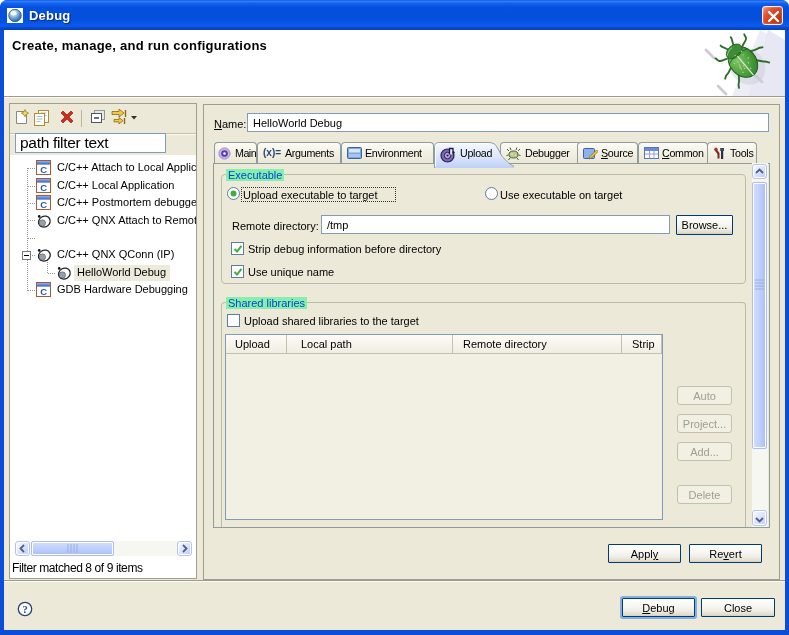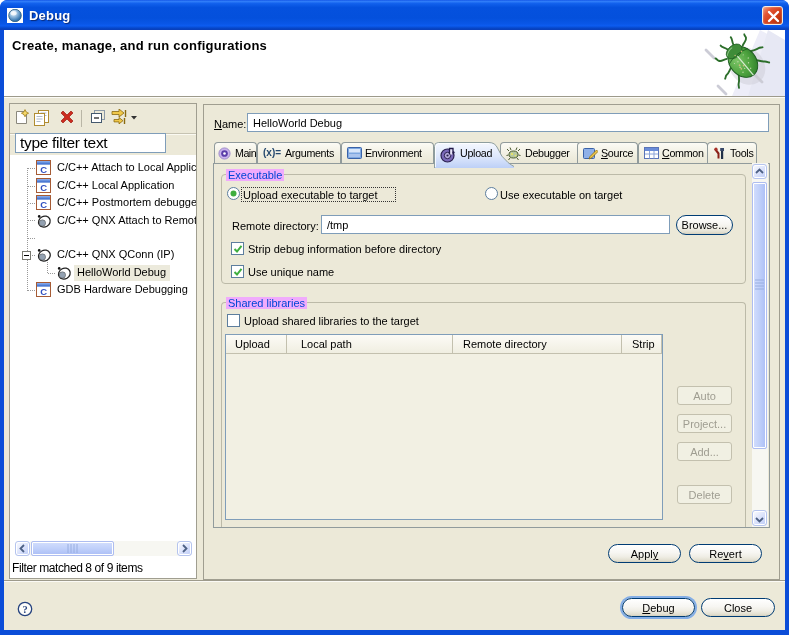--- a/index.html
+++ b/index.html
@@ -55,24 +55,24 @@
 
 .tab { position:absolute; top:37px; height:21px; border:1px solid #919b9c; border-bottom:none; border-radius:4px 4px 0 0;
   background:linear-gradient(180deg,#fcfbf5 0%,#f1efe2 55%,#eae7d6 100%); }
 .tab .tlbl { position:absolute; white-space:nowrap; top:4px; font-size:10.7px; letter-spacing:-0.3px; }
 #tabpane { position:absolute; left:9px; top:58px; width:557px; height:365px; border:1px solid #919b9c; background:#ece9d8; }
 #seltab { position:absolute; left:230px; top:36px; width:80px; height:27px; }
 #seltab .tlbl{ position:absolute; white-space:nowrap; top:6px; font-size:10.7px; letter-spacing:-0.3px; }
 
 
 .group { position:absolute; border:1px solid #bcbaa8; border-radius:4px; }
-.gtitle { position:absolute; top:-6px; left:4px; background:#f0abfc; padding:0 2px; color:#0046d5; }
-
-
-.xpbtn { position:absolute; border:1px solid #003c74; border-radius:10px; text-align:center;
+.gtitle { position:absolute; top:-6px; left:4px; background:#86efac; padding:0 2px; color:#0046d5; }
+
+
+.xpbtn { position:absolute; border:1px solid #003c74; border-radius:1px; text-align:center;
   background:linear-gradient(180deg,#ffffff 0%,#f7f6f2 45%,#efede4 70%,#e2dfd0 90%,#d4cfbd 100%); }
 .xpbtn span{ position:relative; }
 .disbtn { position:absolute; border:1px solid #c3c0ae; border-radius:3px; text-align:center; color:#9f9d91; background:#f1f0e3; }
 .check { position:absolute; width:13px; height:13px; background:#fff; border:1px solid #5d7e9e; }
 .radio { position:absolute; width:13px; height:13px; background:#fff; border:1px solid #5d7e9e; border-radius:50%; }
 .field { position:absolute; background:#fff; border:1px solid #7f9db9;padding-left:9px; }
 .field span{ position:absolute; left:5px; top:3px; }
 
 
 .sbtn { position:absolute; border:1px solid #b5c4ee; border-radius:3px;
@@ -196,21 +196,21 @@
     </svg>
     <svg class="tbicon" style="left:101px" width="26" height="17" viewBox="0 0 26 17">
       <path d="M1 4.5 h7 v-2.5 l5 4 -5 4 v-2.5 h-7 z" fill="#f0c84a" stroke="#8a6a10" stroke-width="0.8" transform="translate(0,-2)"></path>
       <path d="M14.5 1 v7" stroke="#8a6a10" stroke-width="1.4"></path>
       <path d="M3 12.5 h5 v-2 l4 3.2 -4 3.2 v-2 h-5 z" fill="#f0c84a" stroke="#8a6a10" stroke-width="0.8" transform="translate(0,-2)"></path>
       <path d="M13.5 9 v6" stroke="#8a6a10" stroke-width="1.4"></path>
       <path d="M20 7 l3 3.5 3 -3.5 z" fill="#333"></path>
     </svg>
     <div id="toolsepline"></div>
     <div id="filterbox">
-        <span>type filter text</span>
+        <span>path filter text</span>
       </div>
     <div id="treearea">
       <div class="dotv" style="left:17px;top:13px;height:123px"></div>
       <div class="doth" style="left:18px;top:13px;width:8px"></div>
       <div class="doth" style="left:18px;top:31px;width:8px"></div>
       <div class="doth" style="left:18px;top:48px;width:8px"></div>
       <div class="doth" style="left:18px;top:65px;width:8px"></div>
       <div class="doth" style="left:18px;top:83px;width:8px"></div>
       <div class="doth" style="left:22px;top:100px;width:4px"></div>
       <div class="dotv" style="left:37px;top:105px;height:13px"></div>

